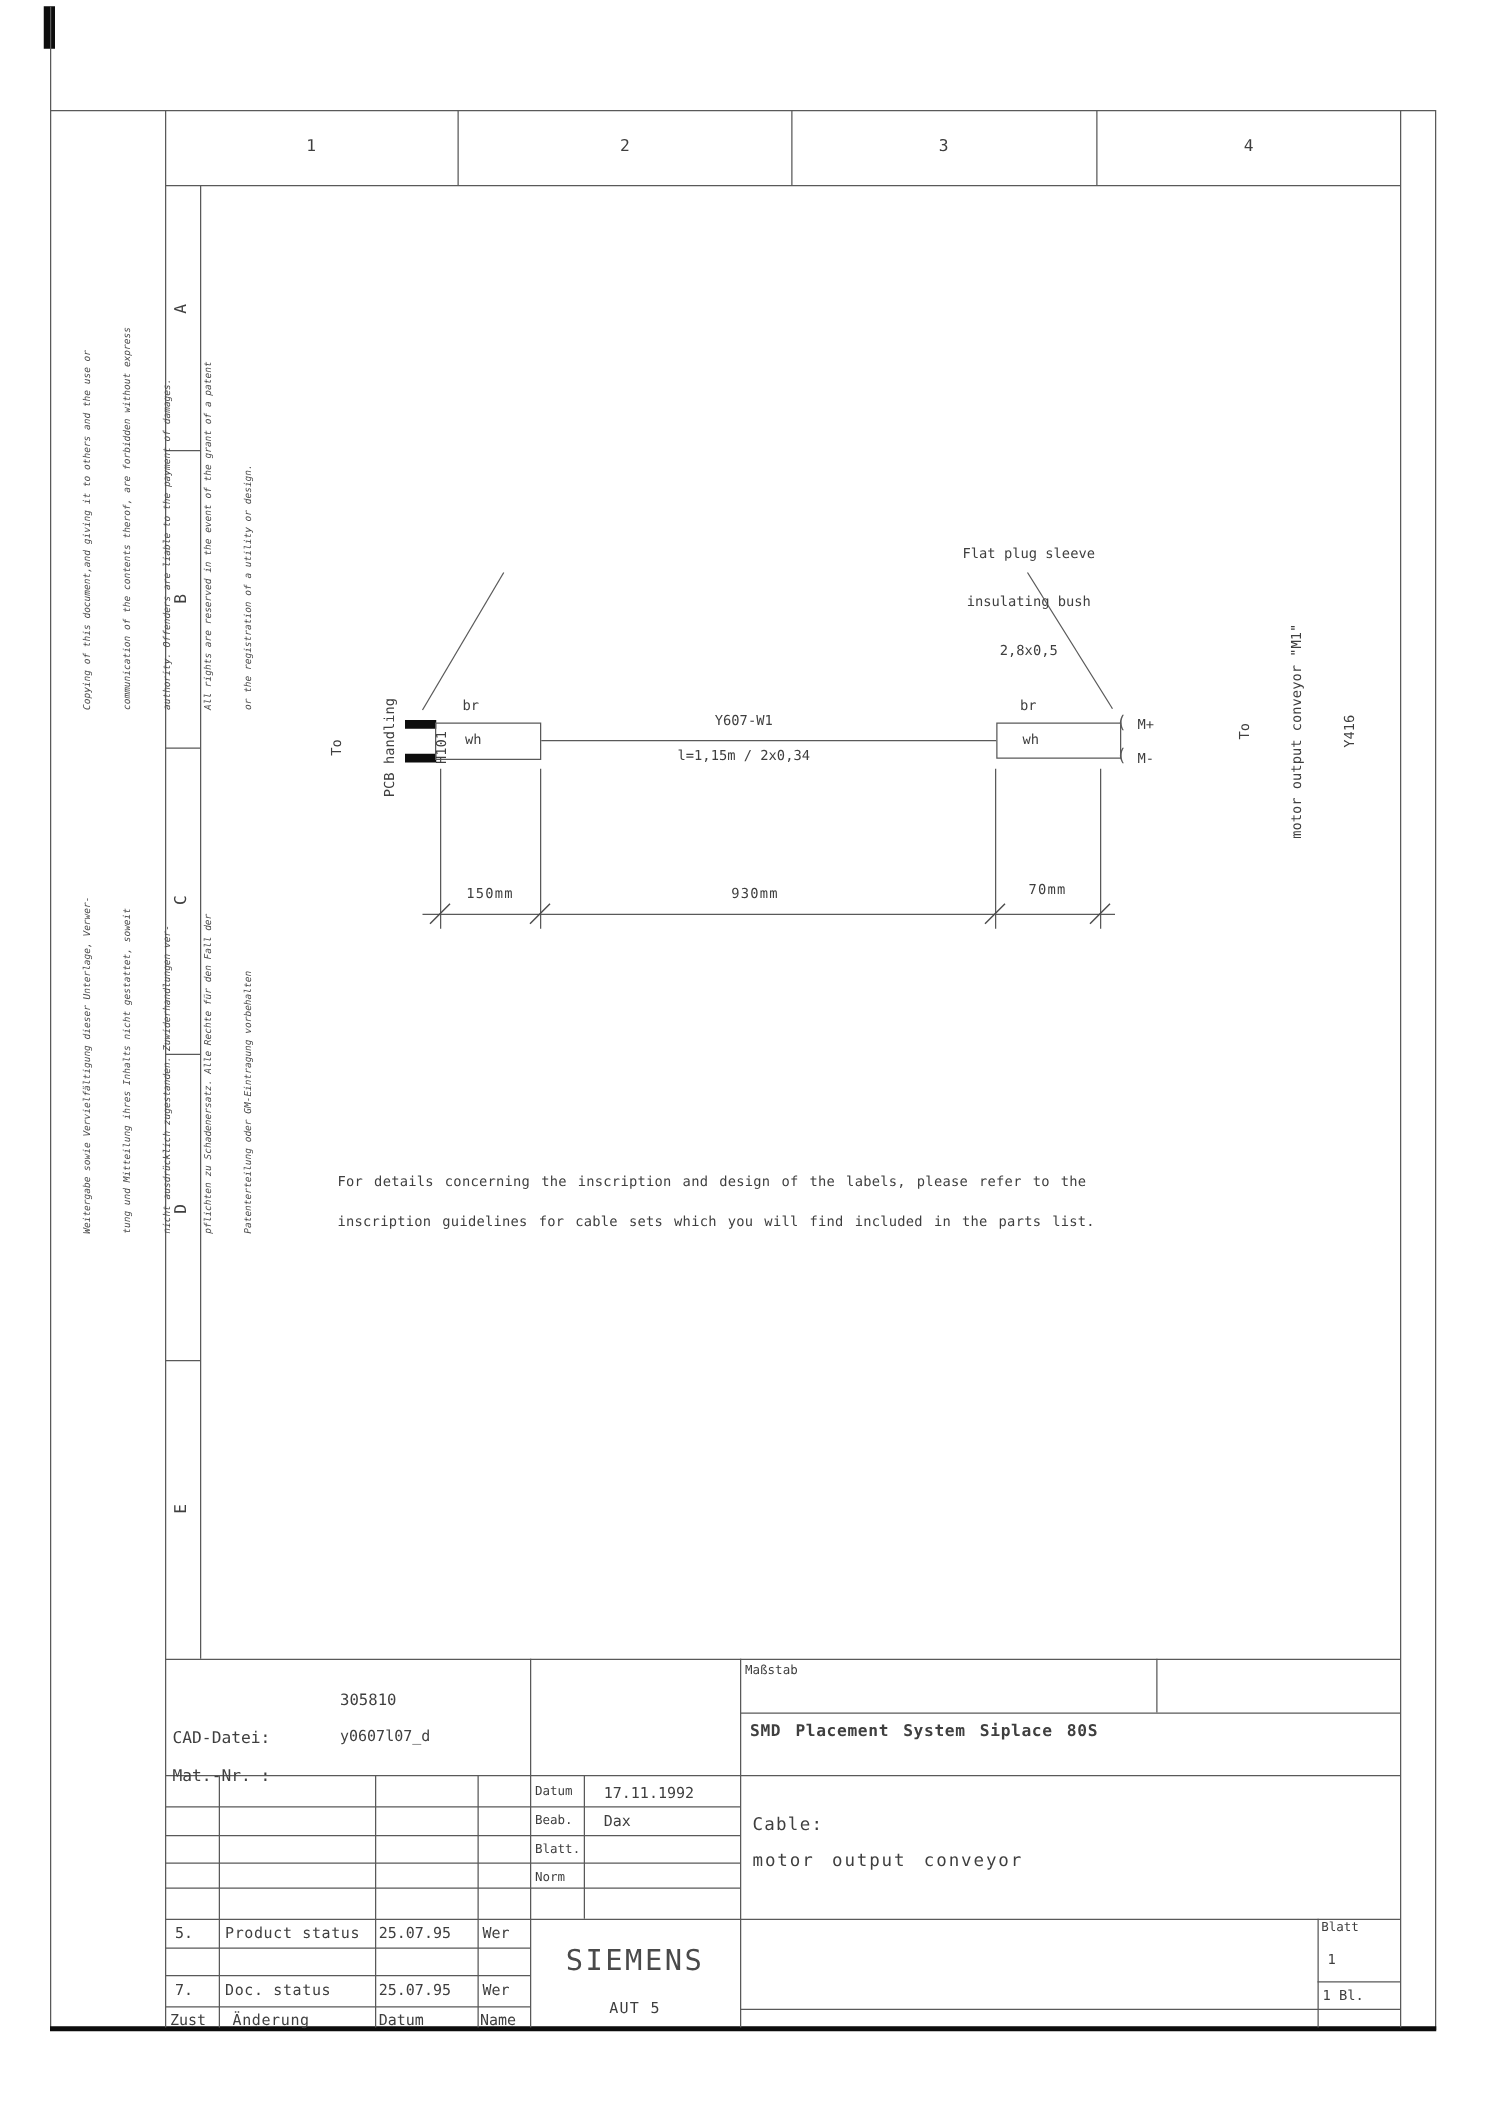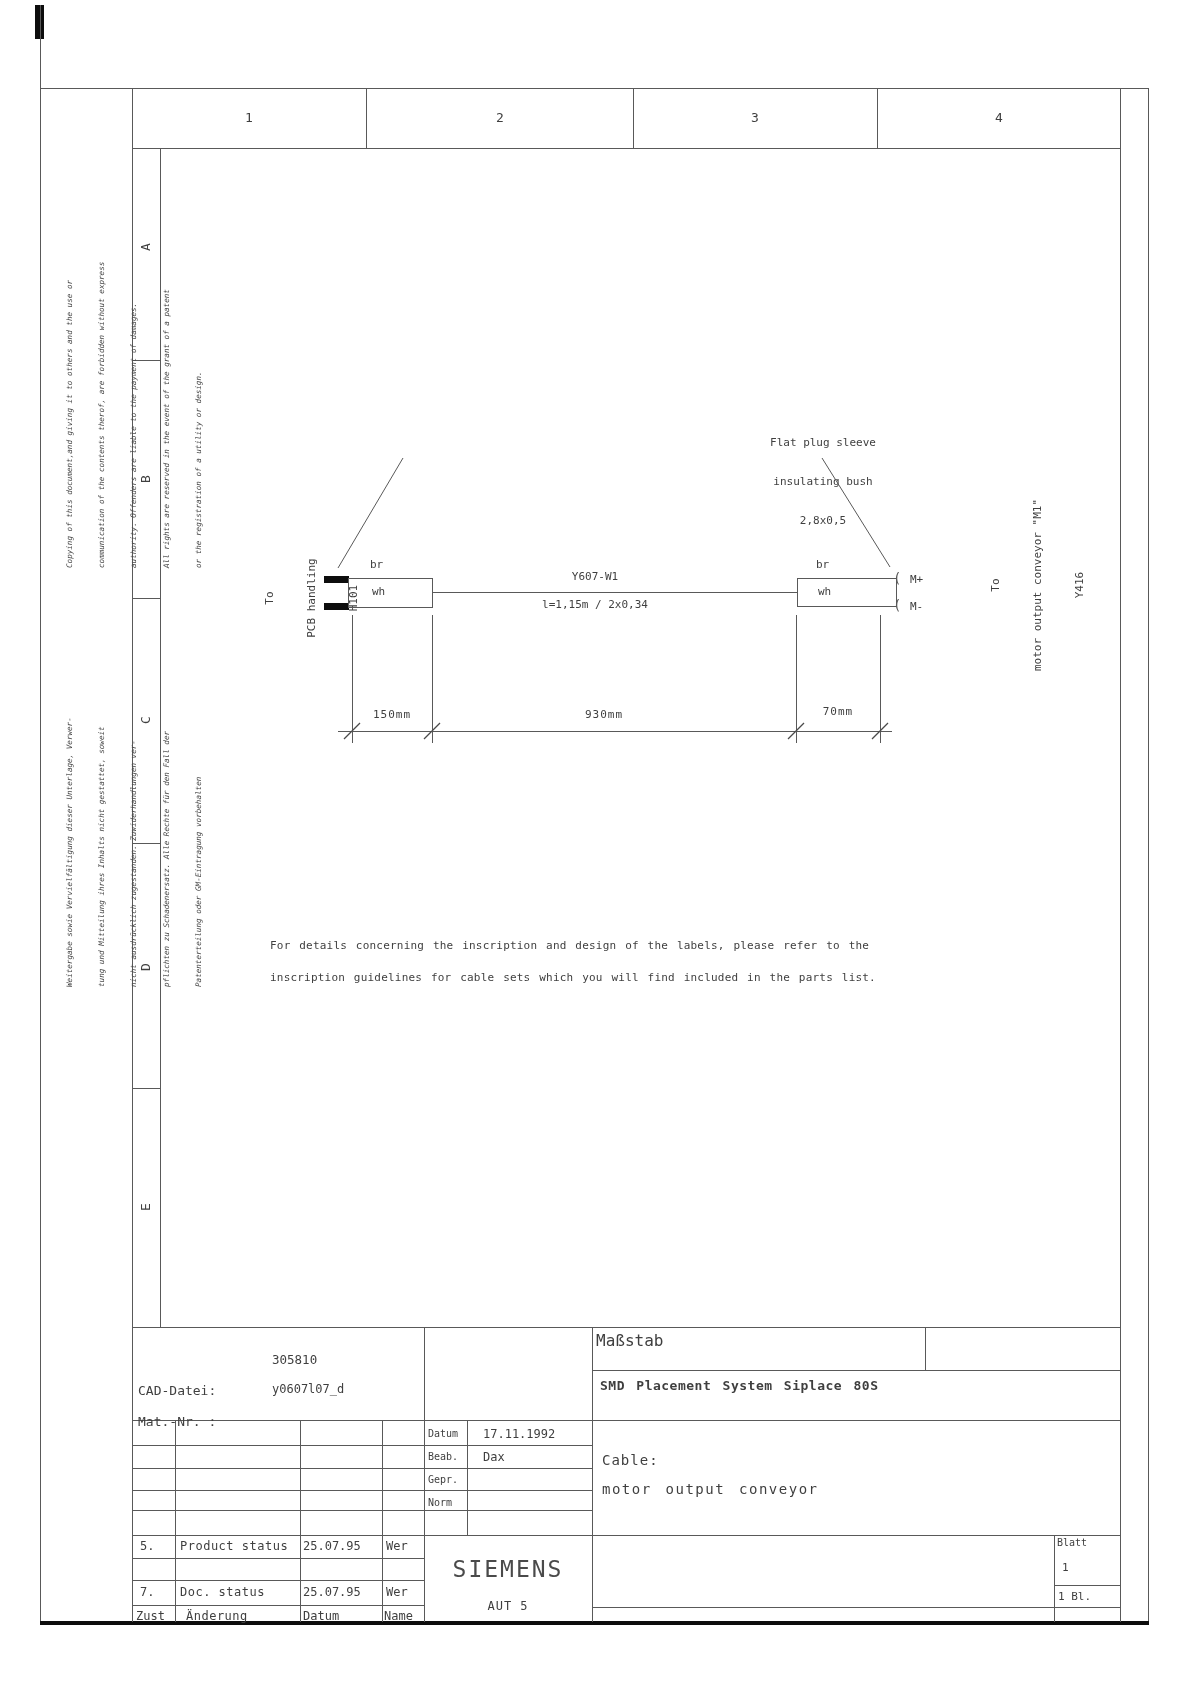--- a/index.html
+++ b/index.html
@@ -8,21 +8,21 @@
            font-family:"DejaVu Sans Mono", monospace; color:#3f3f3f; overflow:hidden; }
   .hl { position:absolute; height:1px; background:#595959; }
   .vl { position:absolute; width:1px;  background:#595959; }
   .blk { position:absolute; background:#0d0d0d; }
   .box { position:absolute; border:1px solid #595959; background:transparent; }
   .t { position:absolute; white-space:pre; line-height:1.2; }
   .c { text-align:center; }
   .rot { transform:rotate(-90deg); }
   .notice { font-style:italic; font-size:7.6px; line-height:10.8px; color:#4a4a4a; text-align:left; }
   .notice span { display:block; }
-  .f10 { font-size:10px; } .f105 { font-size:16px; } .f11 { font-size:11px; }
+  .f10 { font-size:10px; } .f105 { font-size:10px; } .f11 { font-size:11px; }
   .f115 { font-size:11px; } .f12 { font-size:12px; } .f125 { font-size:12.5px;text-align:right; }
   .f13 { font-size:13px; } .f14 { font-size:14px; } .f23 { font-size:23px; }
   svg.overlay { position:absolute; left:0; top:0; pointer-events:none; }
 </style>
 </head>
 <body>
 
 <div class="sheet">
 
   <div class="blk" style="left:35px;top:5px;width:9px;height:34px;"></div>
@@ -153,21 +153,21 @@
   <div class="t f13" style="left:138px;top:1383px;">CAD-Datei:</div>
   <div class="t f12" style="left:272px;top:1382px;">y0607l07_d</div>
 
   <div class="t f105" style="left:596px;top:1331px;">Maßstab</div>
   <div class="t f13" style="left:600px;top:1378px;letter-spacing:0.5px;word-spacing:3px;font-weight:bold;">SMD Placement System Siplace 80S</div>
 
   <div class="t f10" style="left:428px;top:1428px;">Datum</div>
   <div class="t f12" style="left:483px;top:1427px;">17.11.1992</div>
   <div class="t f10" style="left:428px;top:1451px;">Beab.</div>
   <div class="t f12" style="left:483px;top:1450px;">Dax</div>
-  <div class="t f10" style="left:428px;top:1474px;">Gepr.</div>
+  <div class="t f10" style="left:428px;top:1474px;">Blatt.</div>
   <div class="t f12" style="left:483px;top:1473px;"></div>
   <div class="t f10" style="left:428px;top:1497px;">Norm</div>
   <div class="t f12" style="left:483px;top:1496px;"></div>
 
   <div class="t f14" style="left:602px;top:1452px;letter-spacing:1px;">Cable:</div>
   <div class="t f14" style="left:602px;top:1481px;letter-spacing:1.5px;word-spacing:4px;">motor output conveyor</div>
 
   <div class="t f12" style="left:140px;top:1539px;">5.</div>
   <div class="t f12" style="left:180px;top:1539px;letter-spacing:0.5px;">Product status</div>
   <div class="t f12" style="left:303px;top:1539px;">25.07.95</div>

